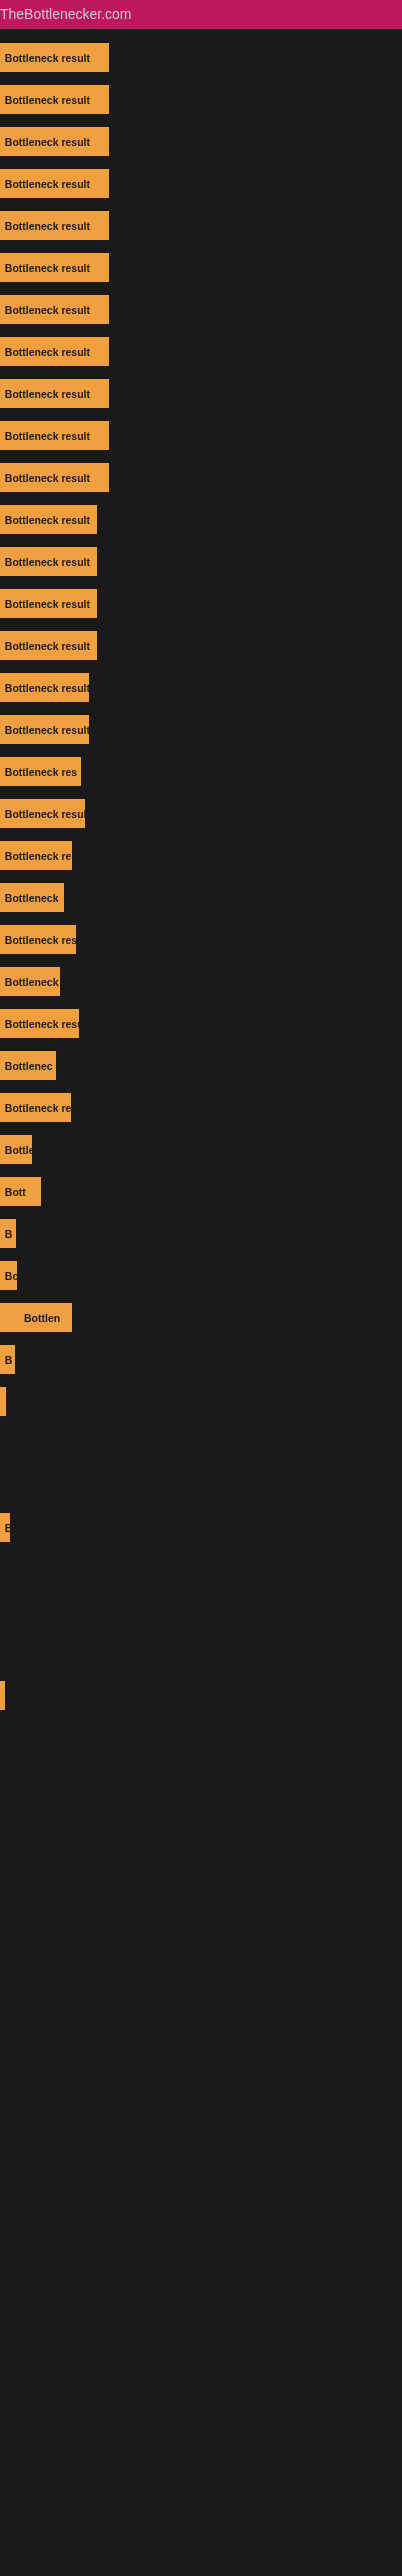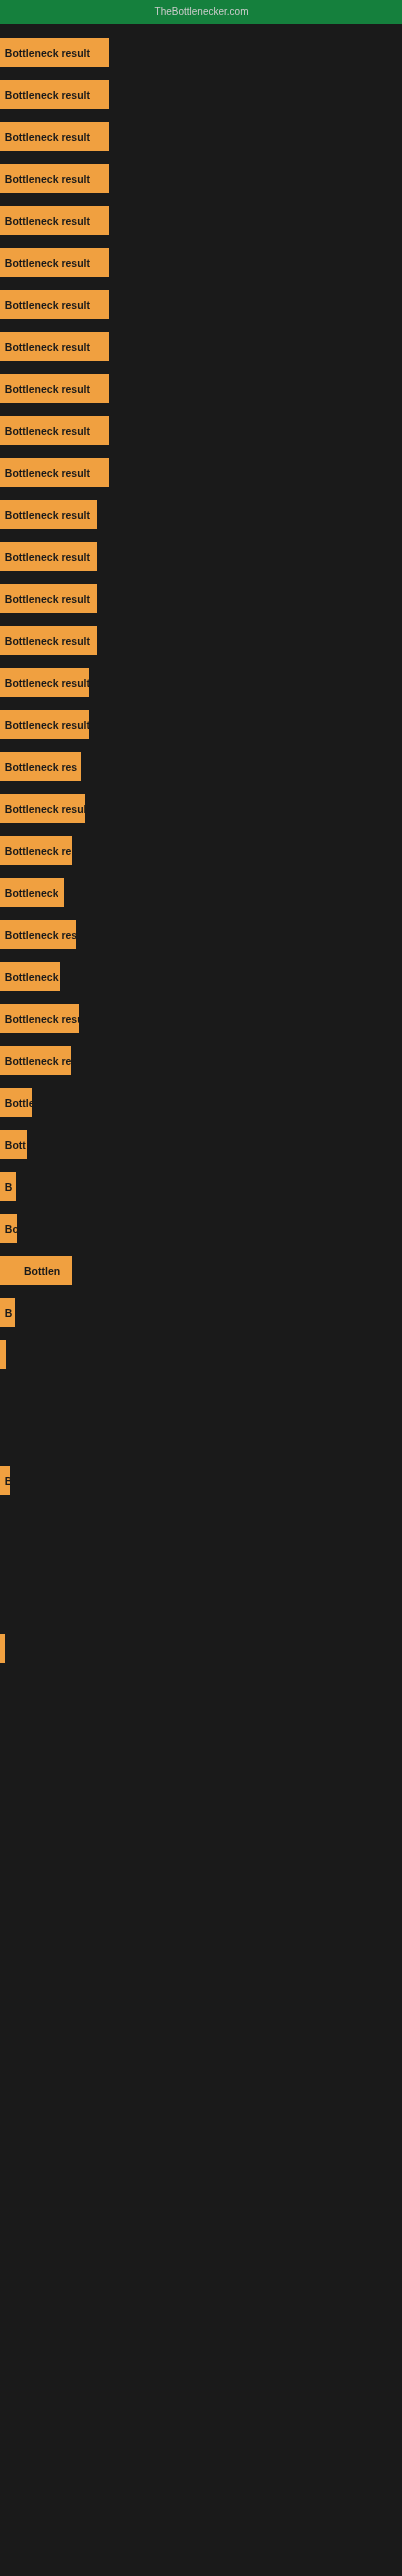--- a/index.html
+++ b/index.html
@@ -10,25 +10,25 @@
 
     body {
       width: 403px;
       min-height: 2576px;
       background-color: #1a1a1a;
       font-family: Arial, sans-serif;
       position: relative;
     }
 
     .site-title {
-      text-align: center;
+      text-align: left;
       color: #cccccc;
-      font-size: 10px;
+      font-size: 14px;
       padding: 6.4px 0;
-      background-color: #15803d;
+      background-color: #be185d;
     }
 
     .bars-container {
       padding: 8px 0;
       position: relative;
     }
 
     .bar-row {
       display: flex;
       align-items: center;
@@ -178,31 +178,36 @@
       <div class="bar" style="width: 60px;">
         <span class="bar-label">Bottleneck r</span>
       </div>
     </div>
     <div class="bar-row">
       <div class="bar" style="width: 79px;">
         <span class="bar-label">Bottleneck resu</span>
       </div>
     </div>
     <div class="bar-row">
+      <div class="bar" style="width: 56px;">
+        <span class="bar-label">Bottlenec</span>
+      </div>
+    </div>
+    <div class="bar-row">
       <div class="bar" style="width: 71px;">
         <span class="bar-label">Bottleneck re</span>
       </div>
     </div>
     <div class="bar-row">
       <div class="bar" style="width: 32px;">
         <span class="bar-label">Bottle</span>
       </div>
     </div>
     <div class="bar-row">
-      <div class="bar" style="width: 27px;">
+      <div class="bar" style="width: 41px;">
         <span class="bar-label">Bott</span>
       </div>
     </div>
     <div class="bar-row">
       <div class="bar" style="width: 16px;">
         <span class="bar-label">B</span>
       </div>
     </div>
     <div class="bar-row">
       <div class="bar" style="width: 17px;">

